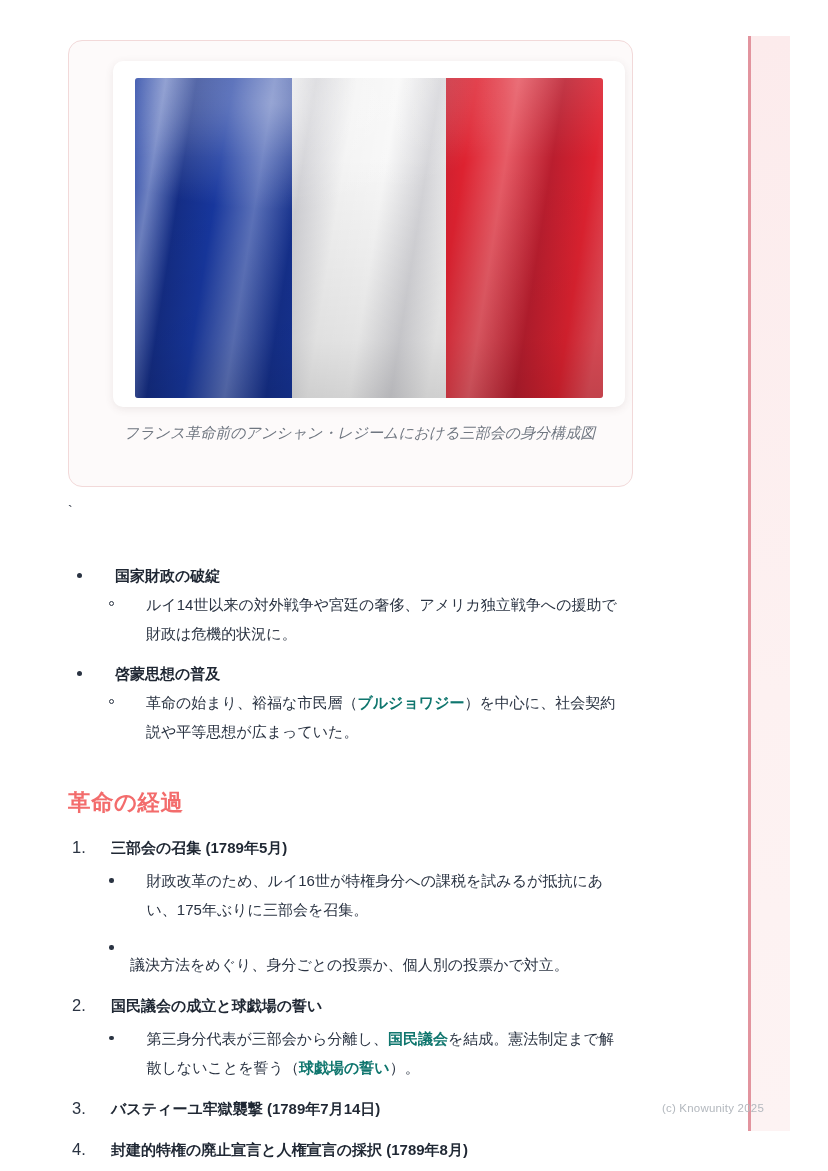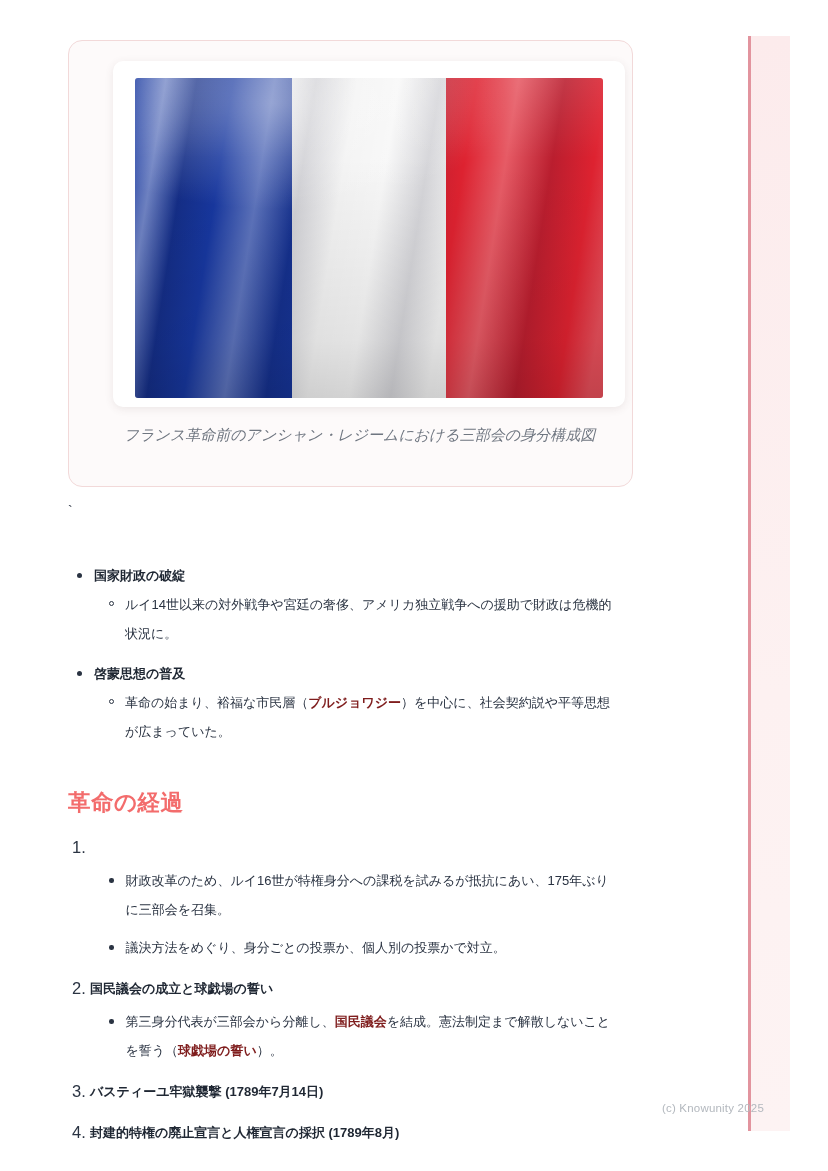--- a/index.html
+++ b/index.html
@@ -20,20 +20,21 @@
 
   .content { position:absolute; left:68px; top:40px; width:557px; z-index:1; }
 
   
   .figure-card {
     width:565px; height:447px;
     background:#fdfafa;
     border:1px solid #f2d9d9;
     border-radius:14px;
     padding:20px 26px 0 44px;
+    font-family:Liberation Mono, monospace;
   }
   .image-card {
     width:512px; height:346px;
     background:#ffffff; border-radius:10px;
     box-shadow:0 2px 8px rgba(90,60,60,0.10);
     padding:17px 22px 9px 22px;
   }
   .flag {
     width:468px; height:320px; border-radius:3px;
     position:relative; overflow:hidden;
@@ -59,22 +60,22 @@
   .caption {
     margin-top:17px; text-align:center;
     font-style:italic; font-size:15px; color:#6f7680; line-height:22px;
   }
 
   
   .stray { margin-top:16px; height:22px; font-size:14px; color:#2a3342; }
 
   
   .row { display:flex; align-items:flex-start; }
-  p, .title-text { font-size:13px; line-height:29px; }
-  b { color:#7f1d1d; }
+  p, .title-text { font-size:15px; line-height:29px;margin-left:21px; }
+  b { color:#0f766e; }
 
   .bullet-dot {
     flex:0 0 auto; width:5px; height:5px; border-radius:50%;
     background:#2a3342; margin-top:12px; margin-right:12px;
   }
   .bullet-circle {
     flex:0 0 auto; width:5px; height:5px; border-radius:50%;
     border:1.4px solid #2a3342; background:transparent;
     margin-top:11px; margin-right:11px;
   }
@@ -90,21 +91,21 @@
     margin-top:41px; margin-bottom:15px;
     font-size:22.5px; font-weight:bold; color:#f36c6c; letter-spacing:.5px;
   }
 
   .steps { list-style:none; }
   .steps li.step { margin-bottom:12px; }
   .step-head { padding-left:4px; }
   .num { flex:0 0 auto; width:18px; font-size:16.5px; line-height:29px; color:#2a3342; }
   .step-title { font-weight:bold; color:#1f2733; }
   .step .lvl2 { margin-top:4px; }
-  .step .lvl2 + .lvl2 { margin-top:9px; }
+  .step .lvl2 + .lvl2 { margin-top:9px;flex-direction:column; }
   .step .bullet-dot { width:4.5px; height:4.5px; }
   .step .lvl2 p { width:494px; }
 
   .copyright {
     position:absolute; top:1102px; right:64px; z-index:2;
     font-size:11.5px; color:#b3b8be; letter-spacing:.2px;
   }
 </style>
 </head>
 <body>
@@ -145,20 +146,21 @@
     </li>
   </ul>
 
   <h2 class="section-heading">革命の経過</h2>
 
   <ol class="steps">
 
     <li class="step">
       <div class="row step-head">
         <span class="num">1.</span>
+        <span class="title-text step-title">三部会の召集 (1789年5月)</span>
       </div>
       <div class="row lvl2">
         <span class="bullet-dot"></span>
         <p>財政改革のため、ルイ16世が特権身分への課税を試みるが抵抗にあい、175年ぶりに三部会を召集。</p>
       </div>
       <div class="row lvl2">
         <span class="bullet-dot"></span>
         <p>議決方法をめぐり、身分ごとの投票か、個人別の投票かで対立。</p>
       </div>
     </li>

